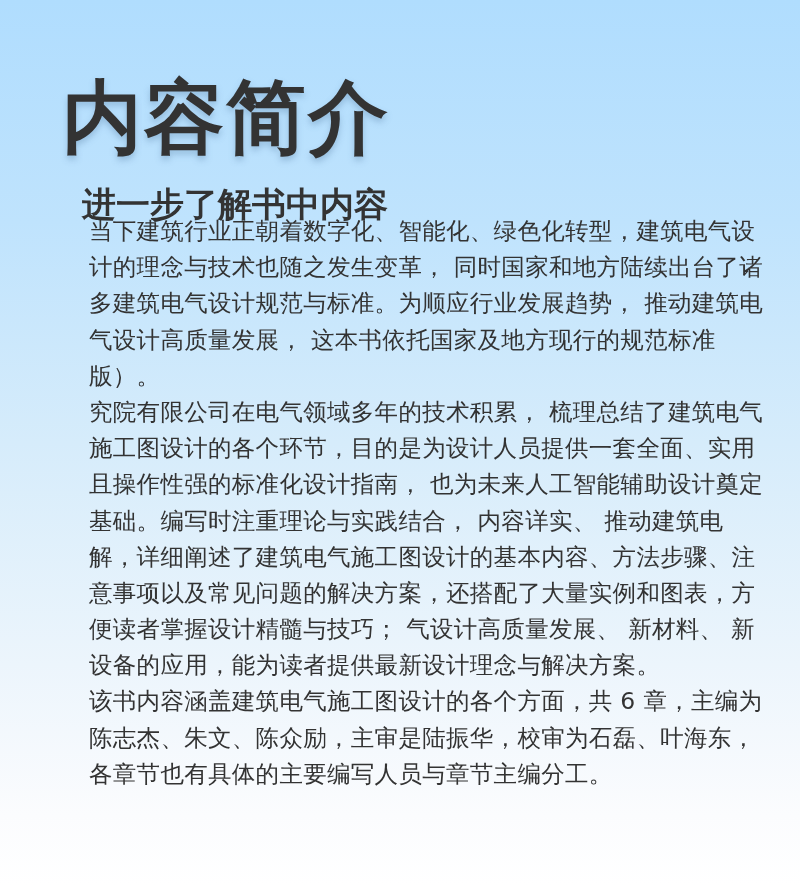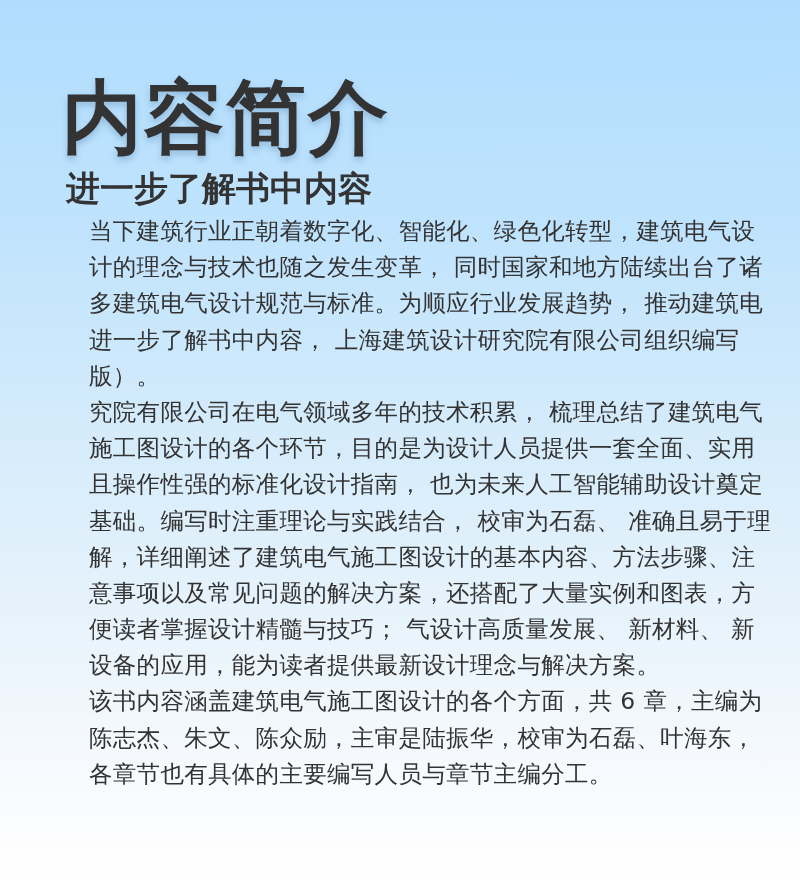--- a/index.html
+++ b/index.html
@@ -36,21 +36,21 @@
       white-space: nowrap;
     }
     .subtitle {
       position: absolute;
       left: 66px;
       top: 166px;
       font-size: 34px;
       font-weight: bold;
       line-height: 44px;
       color: #333333;
-      margin: 0;
+      margin: 16px;
       white-space: nowrap;
     }
     .body-text {
       position: absolute;
       left: 66px;
       top: 213px;
       width: 680px;
     }
     .line {
       font-size: 23.5px;
@@ -67,28 +67,28 @@
 
 <div class="page">
   <h1 class="title">内容简介</h1>
   <h2 class="subtitle">进一步了解书中内容</h2>
 
   <div class="body-text">
     <div>
       <div class="line">当下建筑行业正朝着数字化、智能化、绿色化转型，建筑电气设</div>
       <div class="line">计的理念与技术也随之发生变革， 同时国家和地方陆续出台了诸</div>
       <div class="line">多建筑电气设计规范与标准。为顺应行业发展趋势， 推动建筑电</div>
-      <div class="line">进一步了解书中内容， 上海建筑设计研究院有限公司组织编写</div>
+      <div class="line">气设计高质量发展， 这本书依托国家及地方现行的规范标准</div>
       <div class="line">版）。</div>
     </div>
     <div>
       <div class="line">究院有限公司在电气领域多年的技术积累， 梳理总结了建筑电气</div>
       <div class="line">施工图设计的各个环节，目的是为设计人员提供一套全面、实用</div>
       <div class="line">且操作性强的标准化设计指南， 也为未来人工智能辅助设计奠定</div>
-      <div class="line">基础。编写时注重理论与实践结合， 校审为石磊、 准确且易于理</div>
+      <div class="line">基础。编写时注重理论与实践结合， 内容详实、 推动建筑电</div>
       <div class="line">解，详细阐述了建筑电气施工图设计的基本内容、方法步骤、注</div>
       <div class="line">意事项以及常见问题的解决方案，还搭配了大量实例和图表，方</div>
       <div class="line">便读者掌握设计精髓与技巧； 气设计高质量发展、 新材料、 新</div>
       <div class="line">设备的应用，能为读者提供最新设计理念与解决方案。</div>
     </div>
     <div>
       <div class="line">该书内容涵盖建筑电气施工图设计的各个方面，共 6 章，主编为</div>
       <div class="line">陈志杰、朱文、陈众励，主审是陆振华，校审为石磊、叶海东，</div>
       <div class="line">各章节也有具体的主要编写人员与章节主编分工。</div>
     </div>

